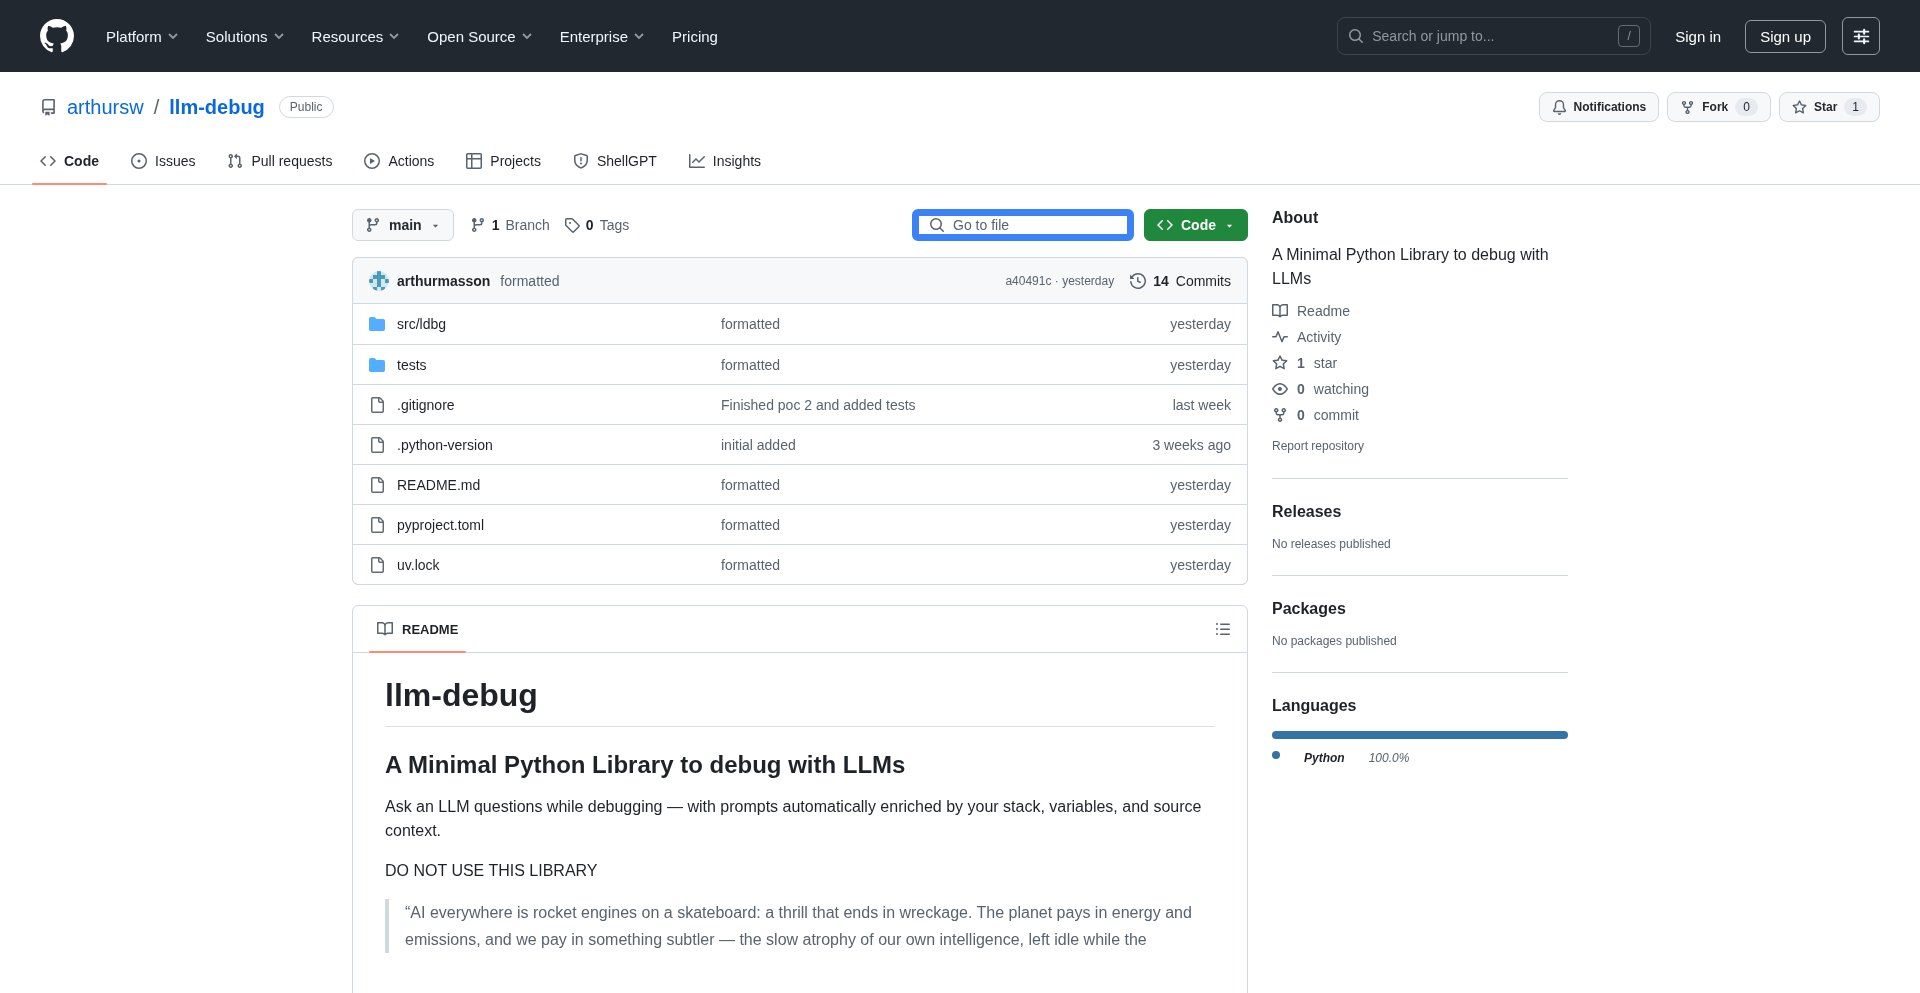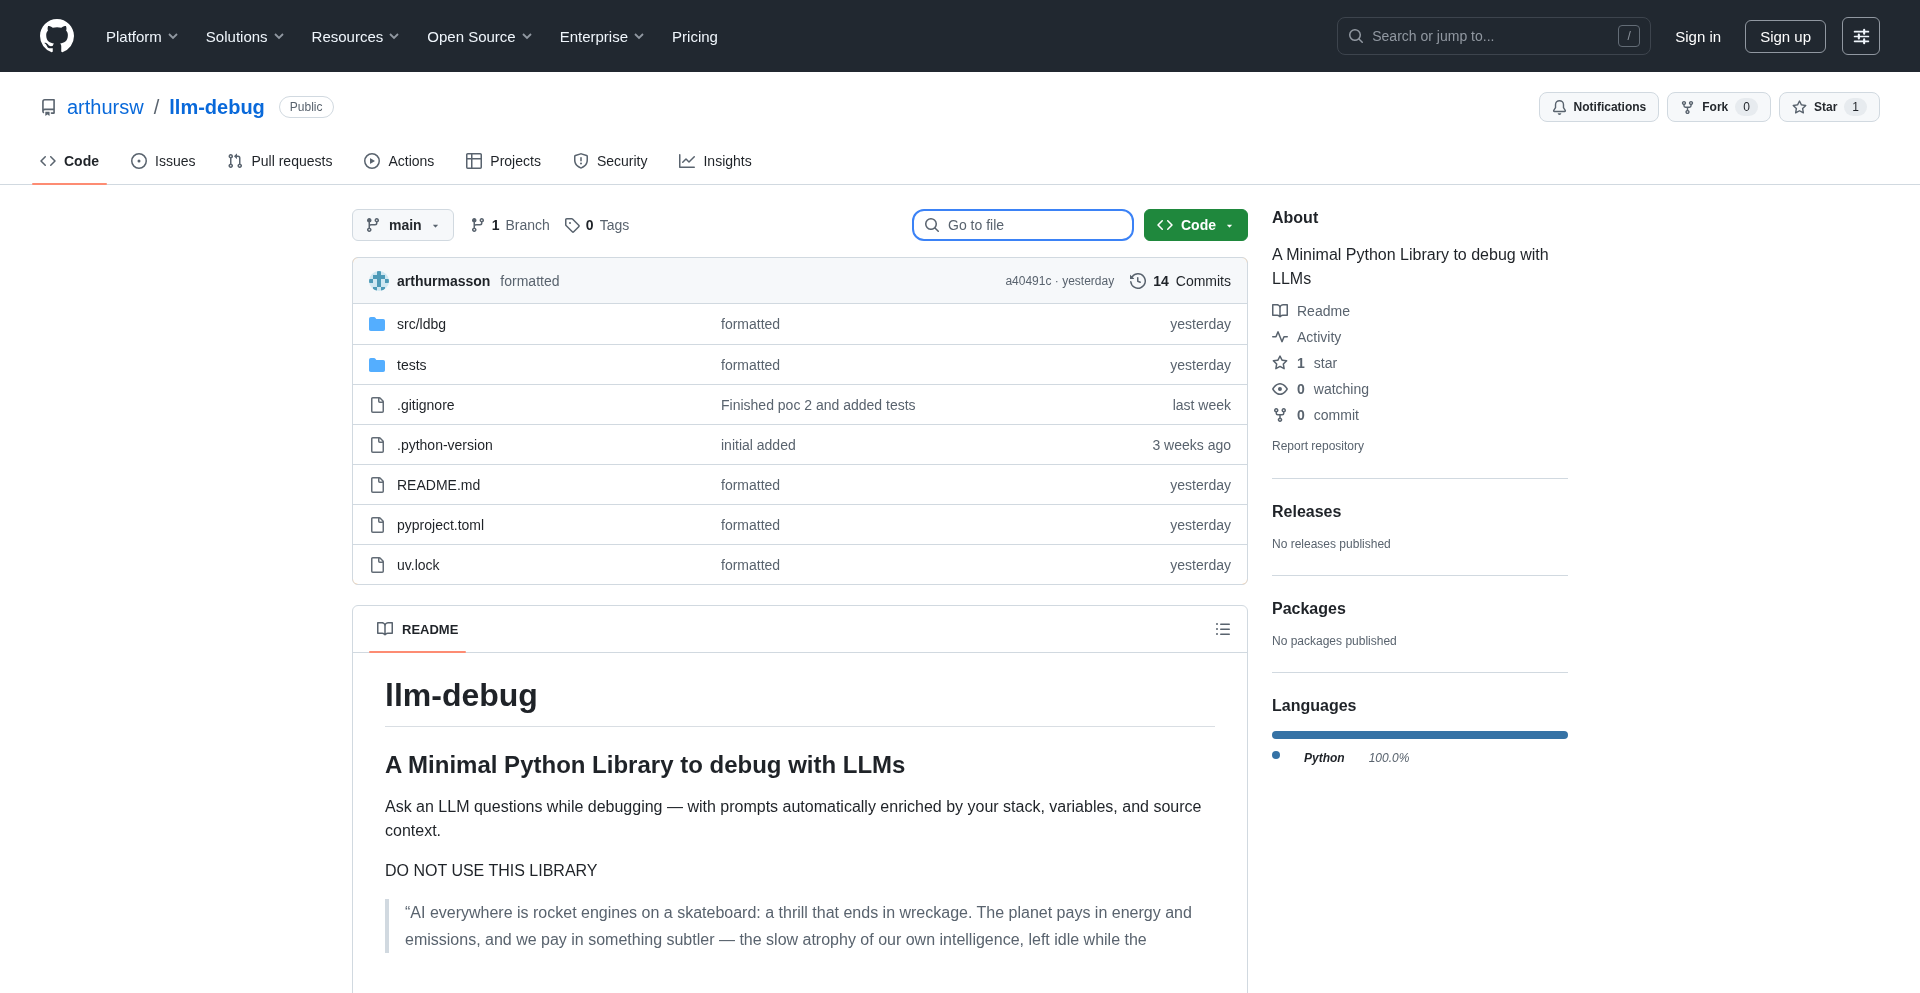--- a/index.html
+++ b/index.html
@@ -85,21 +85,21 @@
     height:32px; display:flex; align-items:center; gap:8px; padding:0 12px;
     background:#f6f8fa; border:1px solid #d1d9e0; border-radius:6px;
     font-size:14px; font-weight:700; color:#25292e; cursor:pointer; font-family:inherit;
   }
   .caret { width:11px; height:11px; fill:#59636e; }
   .ref-stats { display:flex; align-items:center; gap:14px; margin-left:16px; font-size:14px; color:#59636e; }
   .ref-stat { display:flex; align-items:center; gap:6px; }
   .ref-stat b { color:#1f2328; font-weight:700; }
   .toolbar-spacer { flex:1; }
   .goto-file {
-    width:222px; height:32px; border:2px solid #3b82f6; border-radius:12px; background:#ffffff;
+    width:222px; height:32px; border:7px solid #3b82f6; border-radius:6px; background:#ffffff;
     display:flex; align-items:center; gap:8px; padding:0 10px; color:#59636e; font-size:14px;
   }
   .code-btn {
     height:32px; margin-left:10px; display:flex; align-items:center; gap:8px; padding:0 12px;
     background:#1f883d; color:#ffffff; border:1px solid #1f883d; border-radius:6px;
     font-size:14px; font-weight:700; cursor:pointer; font-family:inherit;
   }
   .code-btn .oi, .code-btn .caret { fill:#ffffff; }
 
   
@@ -315,21 +315,21 @@
 
       <span>Projects</span>
     </a>
 
     <a class="repo-tab">
 
       <svg class="oi" viewBox="0 0 16 16">
         <path d="M7.467.133a1.748 1.748 0 0 1 1.066 0l5.25 1.68A1.75 1.75 0 0 1 15 3.48V7c0 1.566-.32 3.182-1.303 4.682-.983 1.498-2.585 2.813-5.032 3.855a1.697 1.697 0 0 1-1.33 0c-2.447-1.042-4.049-2.357-5.032-3.855C1.32 10.182 1 8.566 1 7V3.48a1.75 1.75 0 0 1 1.217-1.667Zm.61 1.429a.25.25 0 0 0-.153 0l-5.25 1.68a.25.25 0 0 0-.174.238V7c0 1.358.275 2.666 1.057 3.86.784 1.194 2.121 2.34 4.366 3.297a.196.196 0 0 0 .154 0c2.245-.956 3.582-2.104 4.366-3.298C13.225 9.666 13.5 8.36 13.5 7V3.48a.251.251 0 0 0-.174-.237l-5.25-1.68ZM9 10.5a1 1 0 1 1-2 0 1 1 0 0 1 2 0Zm-.25-5.75v3a.75.75 0 0 1-1.5 0v-3a.75.75 0 0 1 1.5 0Z"></path>
       </svg>
 
-      <span>Security</span>
+      <span>ShellGPT</span>
     </a>
 
     <a class="repo-tab">
 
       <svg class="oi" viewBox="0 0 16 16">
         <path d="M1.5 1.75V13.5h13.75a.75.75 0 0 1 0 1.5H.75a.75.75 0 0 1-.75-.75V1.75a.75.75 0 0 1 1.5 0Zm14.28 2.53-5.25 5.25a.75.75 0 0 1-1.06 0L7 7.06 4.28 9.78a.751.751 0 0 1-1.042-.018.751.751 0 0 1-.018-1.042l3.25-3.25a.75.75 0 0 1 1.06 0L10 7.94l4.72-4.72a.751.751 0 0 1 1.042.018.751.751 0 0 1 .018 1.042Z"></path>
       </svg>
       <span>Insights</span>
     </a>
   </nav>

